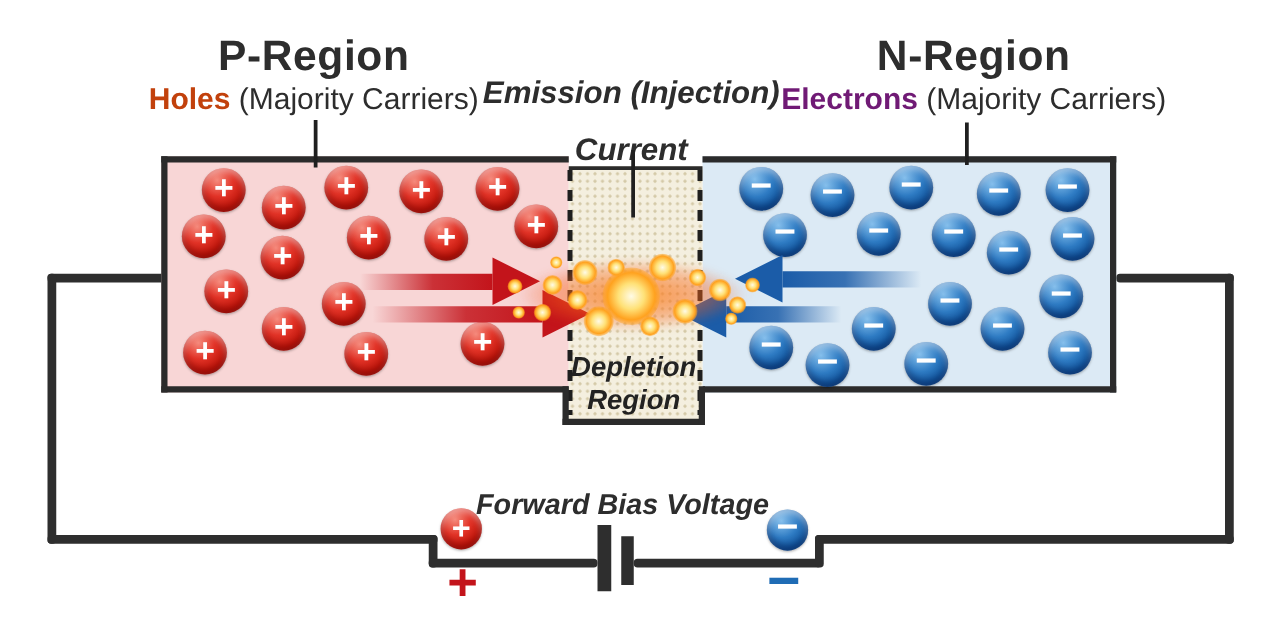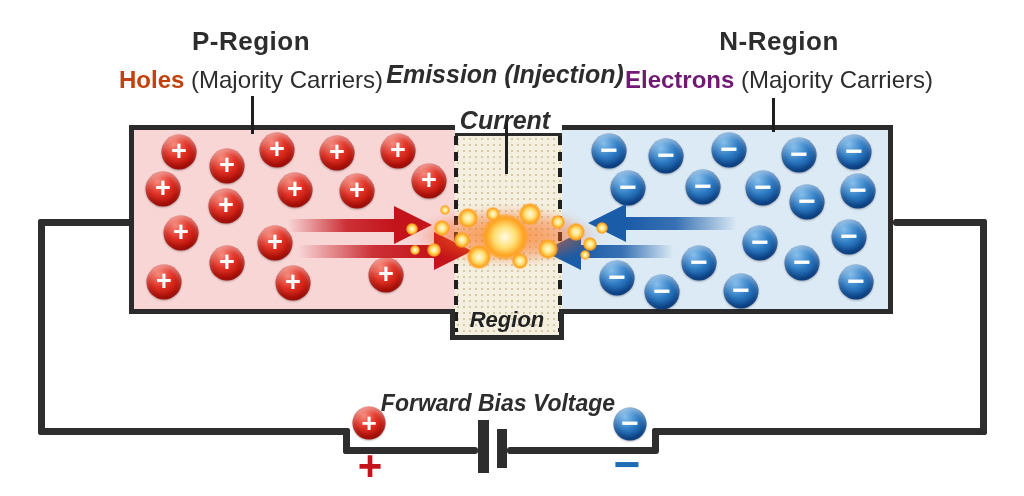--- a/index.html
+++ b/index.html
@@ -17,21 +17,21 @@
     border:5px solid #2b2b2b;border-left:none;box-sizing:border-box;}
   #depletion-col{left:455px;top:133px;width:107px;height:203px;background-color:#f4efdf;
     background-image:radial-gradient(circle, rgba(186,170,122,.55) 1px, transparent 1.5px);
     background-size:6px 6px;border-top:3px solid #2b2b2b;box-sizing:border-box;}
   .dash-v{position:absolute;width:4px;
     background-image:repeating-linear-gradient(180deg,#1f1f1f 0 9px,transparent 9px 16px);}
   #depletion-tab{left:450px;top:309px;width:114px;height:31px;box-sizing:border-box;
     border:5px solid #2b2b2b;border-top:none;background:transparent;}
   
   .ctext{position:absolute;transform:translateX(-50%);white-space:nowrap;text-align:center;}
-  .region-title{font-size:26px;font-weight:800;letter-spacing:.5px;}
+  .region-title{font-size:34px;font-weight:800;letter-spacing:.5px;}
   .carrier-line{font-size:24px;}
   .carrier-word{font-weight:800;}
   .carrier-suffix{font-weight:500;}
   .emission{font-size:25px;font-weight:800;font-style:italic;}
   .depletion-label{font-size:22px;font-weight:700;font-style:italic;color:#222;}
   #forward-bias{font-size:23px;font-weight:800;font-style:italic;}
   .pointer{position:absolute;width:2.5px;background:#1f1f1f;}
   
   .carrier{position:absolute;width:35px;height:35px;border-radius:50%;
     transform:translate(-50%,-50%);display:flex;align-items:center;justify-content:center;
@@ -173,20 +173,21 @@
   <div class="ctext region-title" style="left:779px;top:26px;">N-Region</div>
   <div class="ctext carrier-line" style="left:779px;top:66px;">
     <span class="carrier-word" style="color:#701a75;">Electrons</span>
     <span class="carrier-suffix">(Majority Carriers)</span>
   </div>
 
   <div class="pointer" style="left:251px;top:96px;height:38px;"></div>
   <div class="pointer" style="left:505px;top:120px;height:54px;"></div>
   <div class="pointer" style="left:772px;top:98px;height:34px;"></div>
 
+  <div class="ctext depletion-label" style="left:507px;top:281px;">Depletion</div>
   <div class="ctext depletion-label" style="left:507px;top:307px;">Region</div>
 
   <div class="ctext" id="forward-bias" style="left:498px;top:390px;">Forward Bias Voltage</div>
   <div class="term-circle hole" style="left:369px;top:423px;font-size:26px;">+</div>
   <div class="term-circle electron" style="left:630px;top:424px;font-size:30px;">−</div>
   <div class="sym" id="plus-sym" style="left:370px;top:466px;">+</div>
   <div class="sym" id="minus-sym" style="left:627px;top:464px;">−</div>
 
 </div>
 

